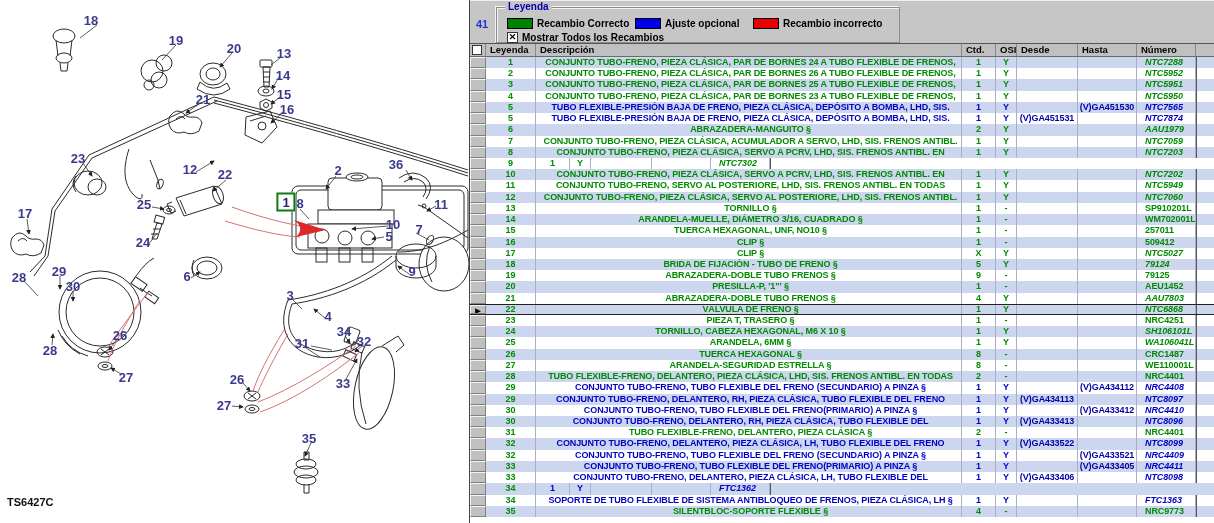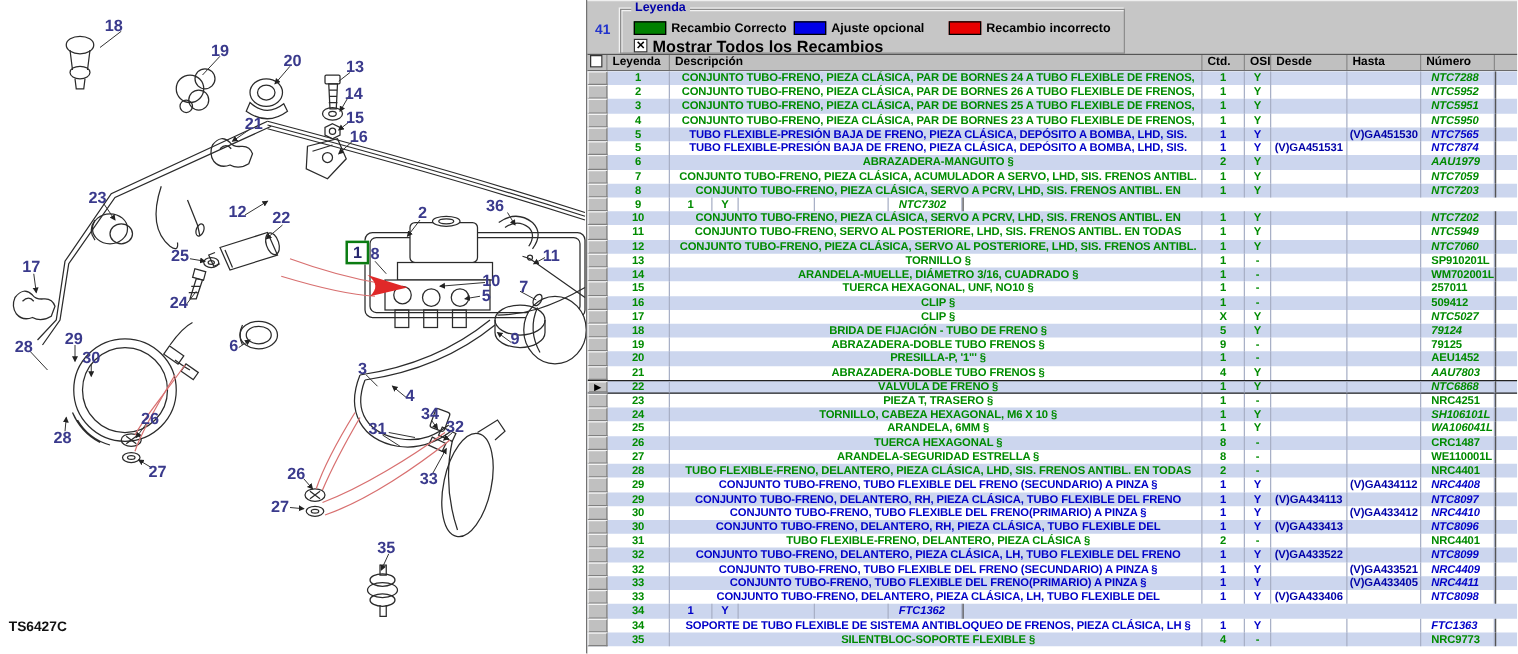--- a/index.html
+++ b/index.html
@@ -19,27 +19,27 @@
 
   
   #legend-strip{position:absolute;left:0;top:0;width:100%;height:43px;background:#c6c6c6;
                 border-top:1px solid #efefef;box-sizing:border-box;}
   .legend-count{position:absolute;left:6px;top:17px;font-size:11px;font-weight:bold;color:#2233cc;}
   .groupbox{position:absolute;left:26px;top:6px;width:402px;height:34px;
             border:1px solid #8d8d8d;box-shadow:1px 1px 0 #f2f2f2 inset, -1px -1px 0 #f2f2f2;}
   .groupbox-title{position:absolute;left:8px;top:-7px;background:#c6c6c6;padding:0 3px;
                   font-size:10px;font-weight:bold;color:#0000a8;}
   .leg-item{position:absolute;top:6px;height:12px;}
-  .leg-item:nth-child(1){left:10px}.leg-item:nth-child(2){left:138px}.leg-item:nth-child(3){left:262px}
+  .leg-item:nth-child(1){left:10px}.leg-item:nth-child(2){left:138px}.leg-item:nth-child(3){left:256px}
   .swatch{display:inline-block;width:24px;height:9px;border:1px solid #000;vertical-align:middle;margin-right:4px;}
   .leg-lab{font-size:10px;font-weight:bold;color:#000;vertical-align:middle;}
   .chk-row{position:absolute;left:10px;top:20px;height:12px;}
   .chk-box{display:inline-block;width:9px;height:9px;background:#fff;border:1px solid #333;
            font-size:9px;line-height:8px;text-align:center;vertical-align:middle;margin-right:4px;color:#000;font-weight:bold;}
-  .chk-lab{font-size:13px;font-weight:bold;color:#000;vertical-align:middle;}
+  .chk-lab{font-size:10px;font-weight:bold;color:#000;vertical-align:middle;}
 
   
   #grid-header{position:absolute;left:0;top:43px;width:100%;height:14px;display:flex;
                background:#c0c0c0;border-top:1px solid #555;border-bottom:1px solid #6a6a6a;box-sizing:border-box;}
   #grid-header .hcell{font-size:9.5px;font-weight:bold;color:#000;line-height:12px;
                border-right:1px solid #8a8a8a;box-sizing:border-box;padding-left:4px;overflow:hidden;white-space:nowrap;}
   .hsel{width:16px;padding-left:2px !important;}
   .hchk{display:inline-block;width:8px;height:8px;background:#fff;border:1px solid #333;vertical-align:middle;}
   .w-ley{width:50px}.w-desc{width:426px}.w-ctd{width:34px}.w-osi{width:21px}
   .w-desde{width:61px}.w-hasta{width:59px}.w-num{width:59px}.w-fill{flex:1;border-right:none !important;}

